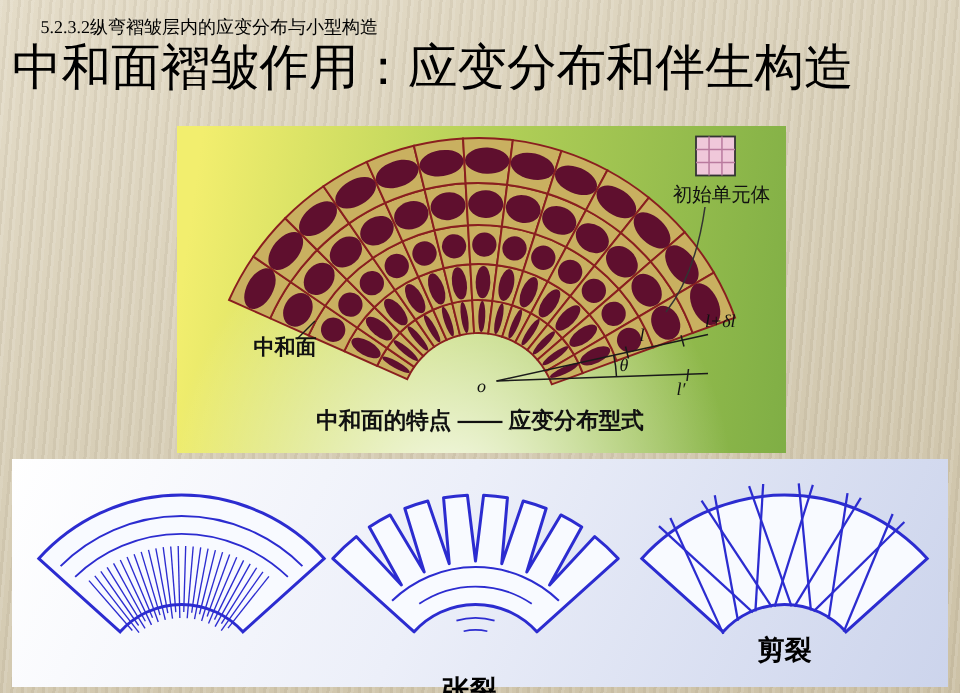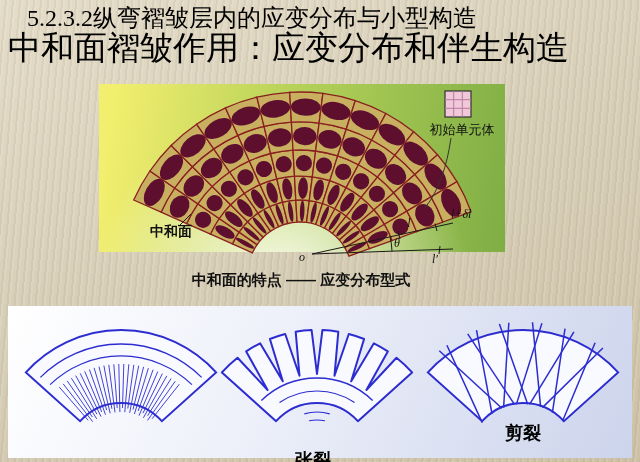--- a/index.html
+++ b/index.html
@@ -3,24 +3,24 @@
 <meta charset="utf-8">
 <style>
   html,body{margin:0;padding:0;}
   body{width:640px;height:462px;position:relative;overflow:hidden;
        font-family:"Liberation Sans",sans-serif;background:#d6cdbb;}
   .slide{position:absolute;inset:0;
     background:
       repeating-linear-gradient(95deg, rgba(255,255,255,0.10) 0 2px, rgba(0,0,0,0) 2px 5px, rgba(120,105,80,0.08) 5px 7px),
       linear-gradient(160deg,#e4dcc8 0%,#d8cfb8 45%,#ccc1a6 100%);}
   .title1{position:absolute;left:27px;top:5px;font-family:"Liberation Serif",serif;
-          font-size:24px;line-height:26px;color:#000;white-space:nowrap;}
-  .title2{position:absolute;left:8px;top:28px;font-family:Liberation Sans, sans-serif;
+          font-size:12px;line-height:26px;color:#000;white-space:nowrap;}
+  .title2{position:absolute;left:8px;top:28px;font-family:Liberation Mono, monospace;
           font-size:33px;line-height:40px;color:#000;white-space:nowrap;}
-  .main-panel{position:absolute;left:99px;top:84px;width:406px;height:168px;
+  .main-panel{position:absolute;left:118px;top:84px;width:406px;height:218px;
     background:
       radial-gradient(ellipse at 45% 118%, rgba(255,255,250,0.92), rgba(255,255,255,0) 60%),
       linear-gradient(98deg,#f2ee6e 4%,#b3d058 48%,#7fae45 100%); text-align: right;}
   .main-panel svg{position:absolute;inset:0;}
   .bottom-panel{position:absolute;left:8px;top:306px;width:624px;height:152px;
     background:linear-gradient(115deg,#ffffff 0%,#eceff9 45%,#ccd4ec 100%);}
   .bottom-panel svg{position:absolute;left:0;top:0;}
   .fan-label{position:absolute;font-weight:bold;font-size:18px;color:#000;white-space:nowrap;}
   .svgt{font-family:"Liberation Serif",serif;fill:#111;}
   .cjk{font-size:13px;}

